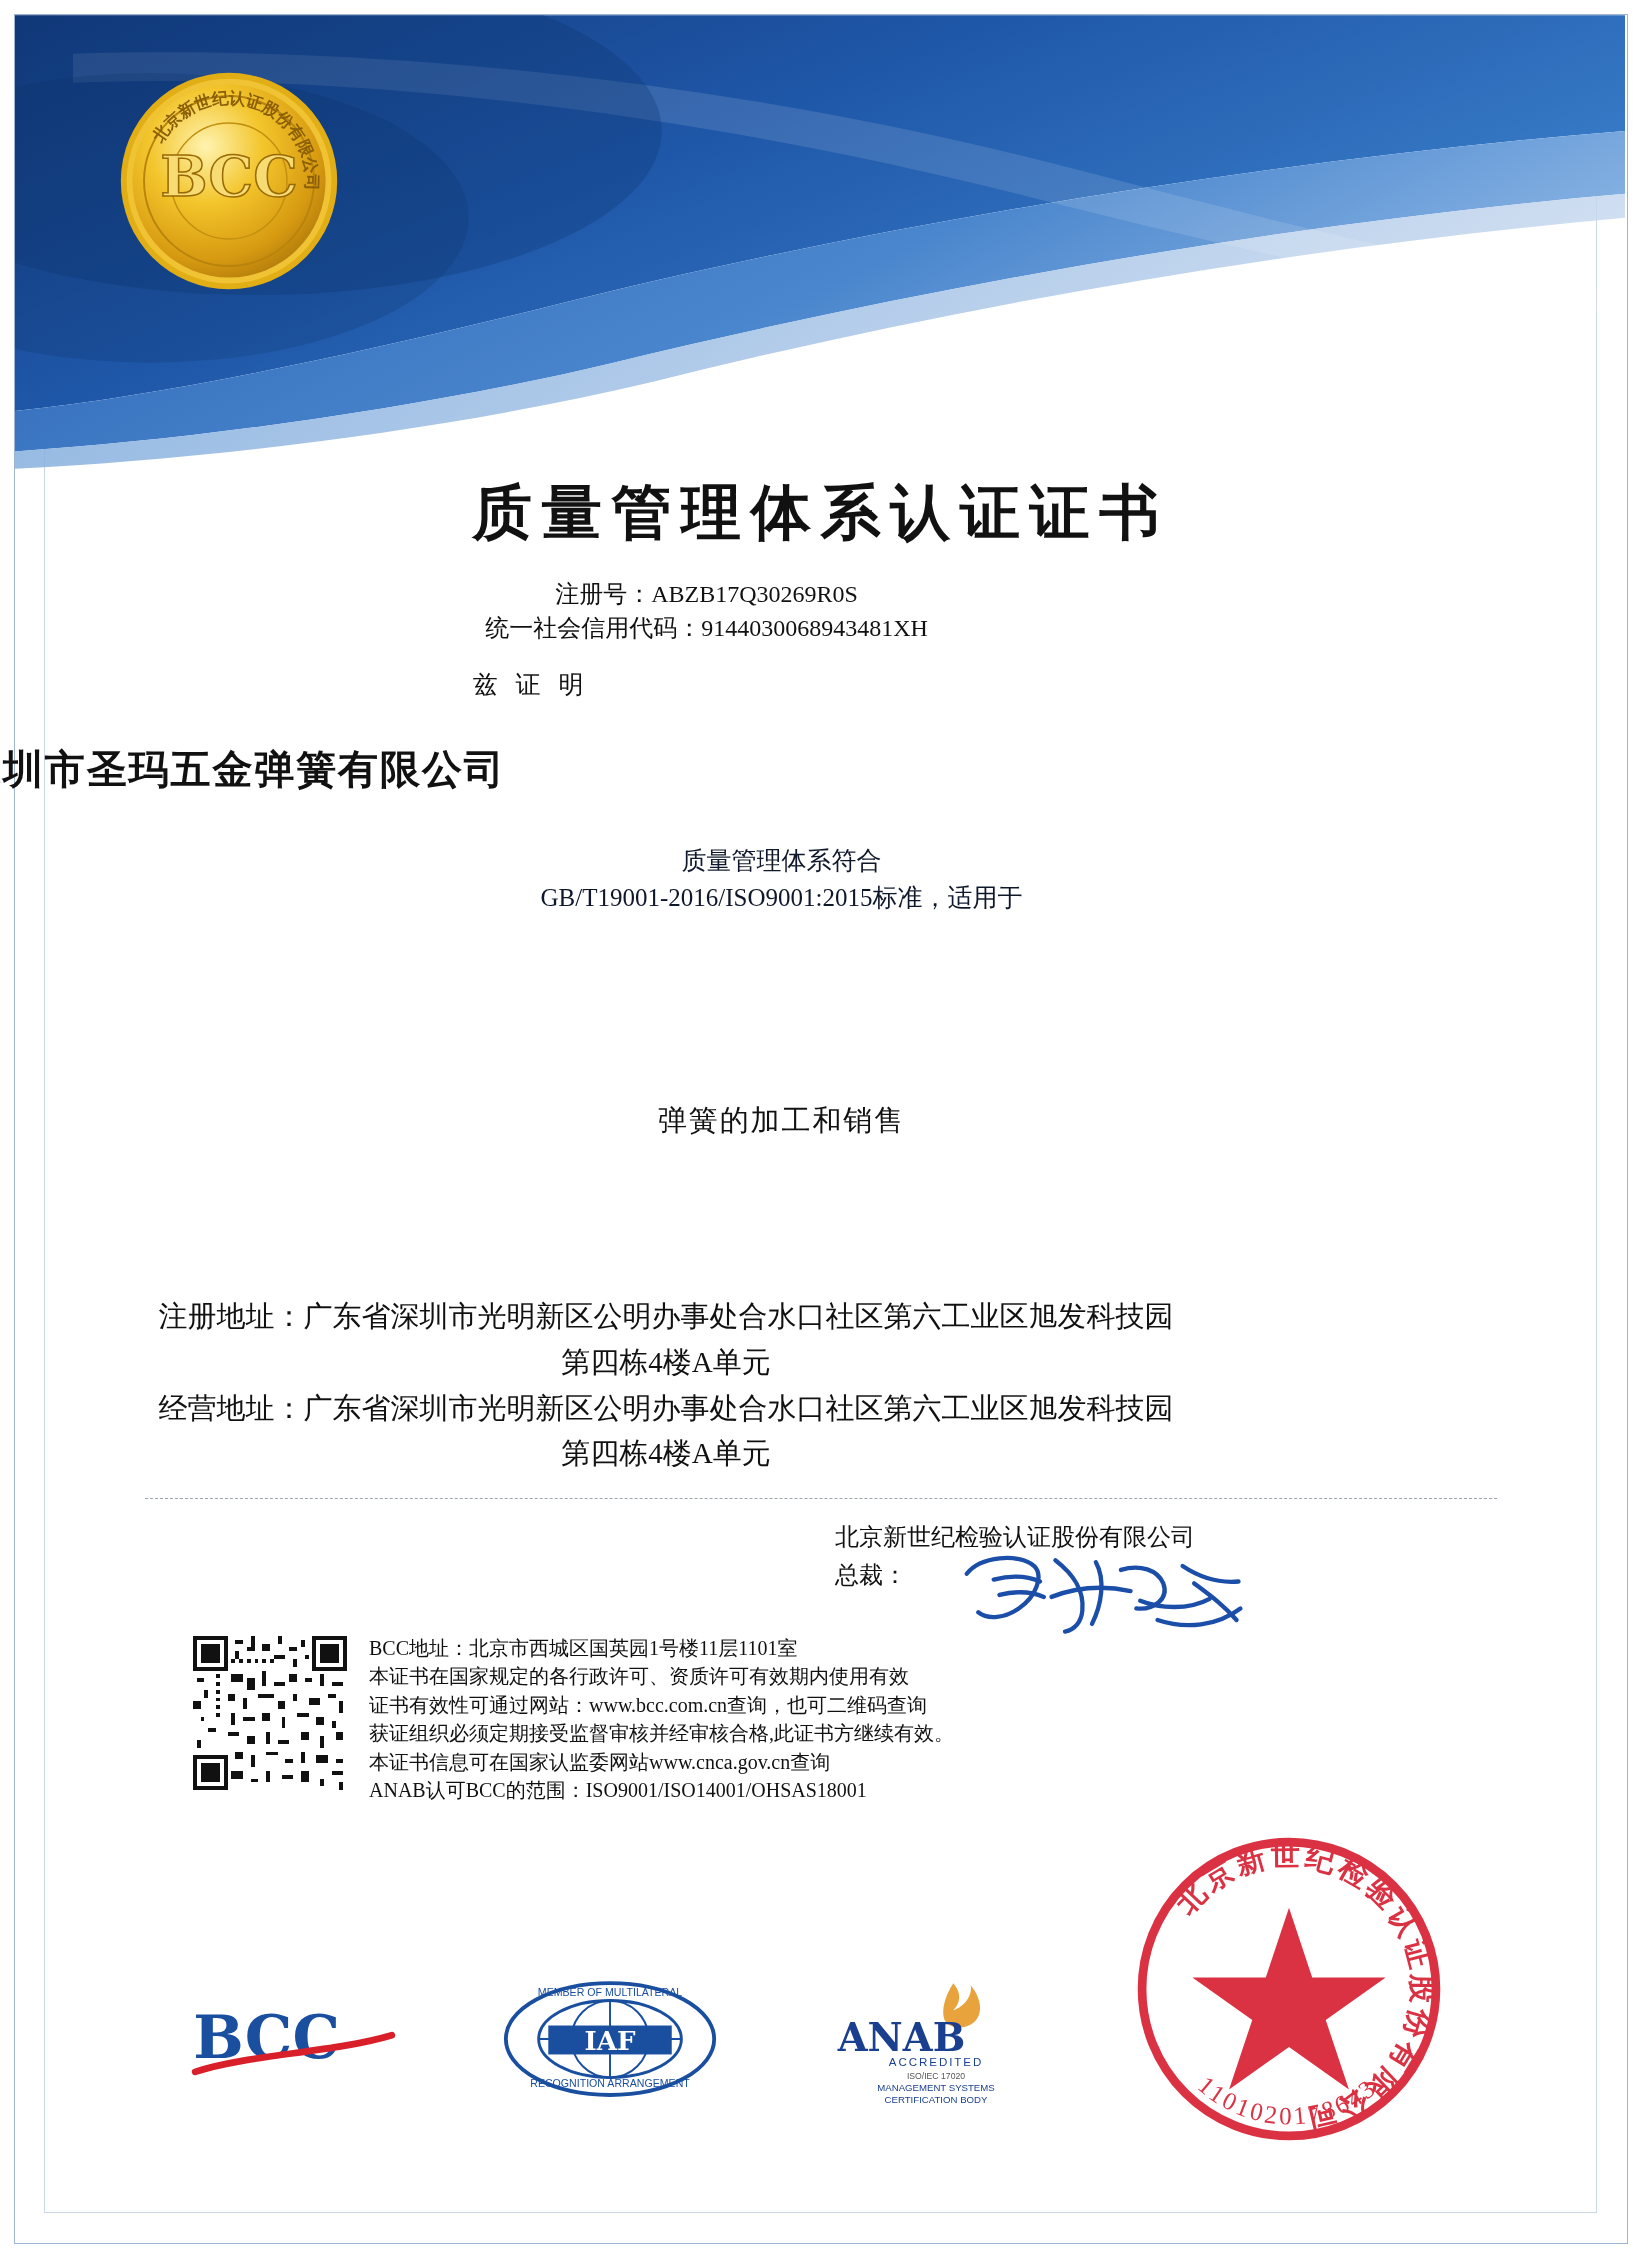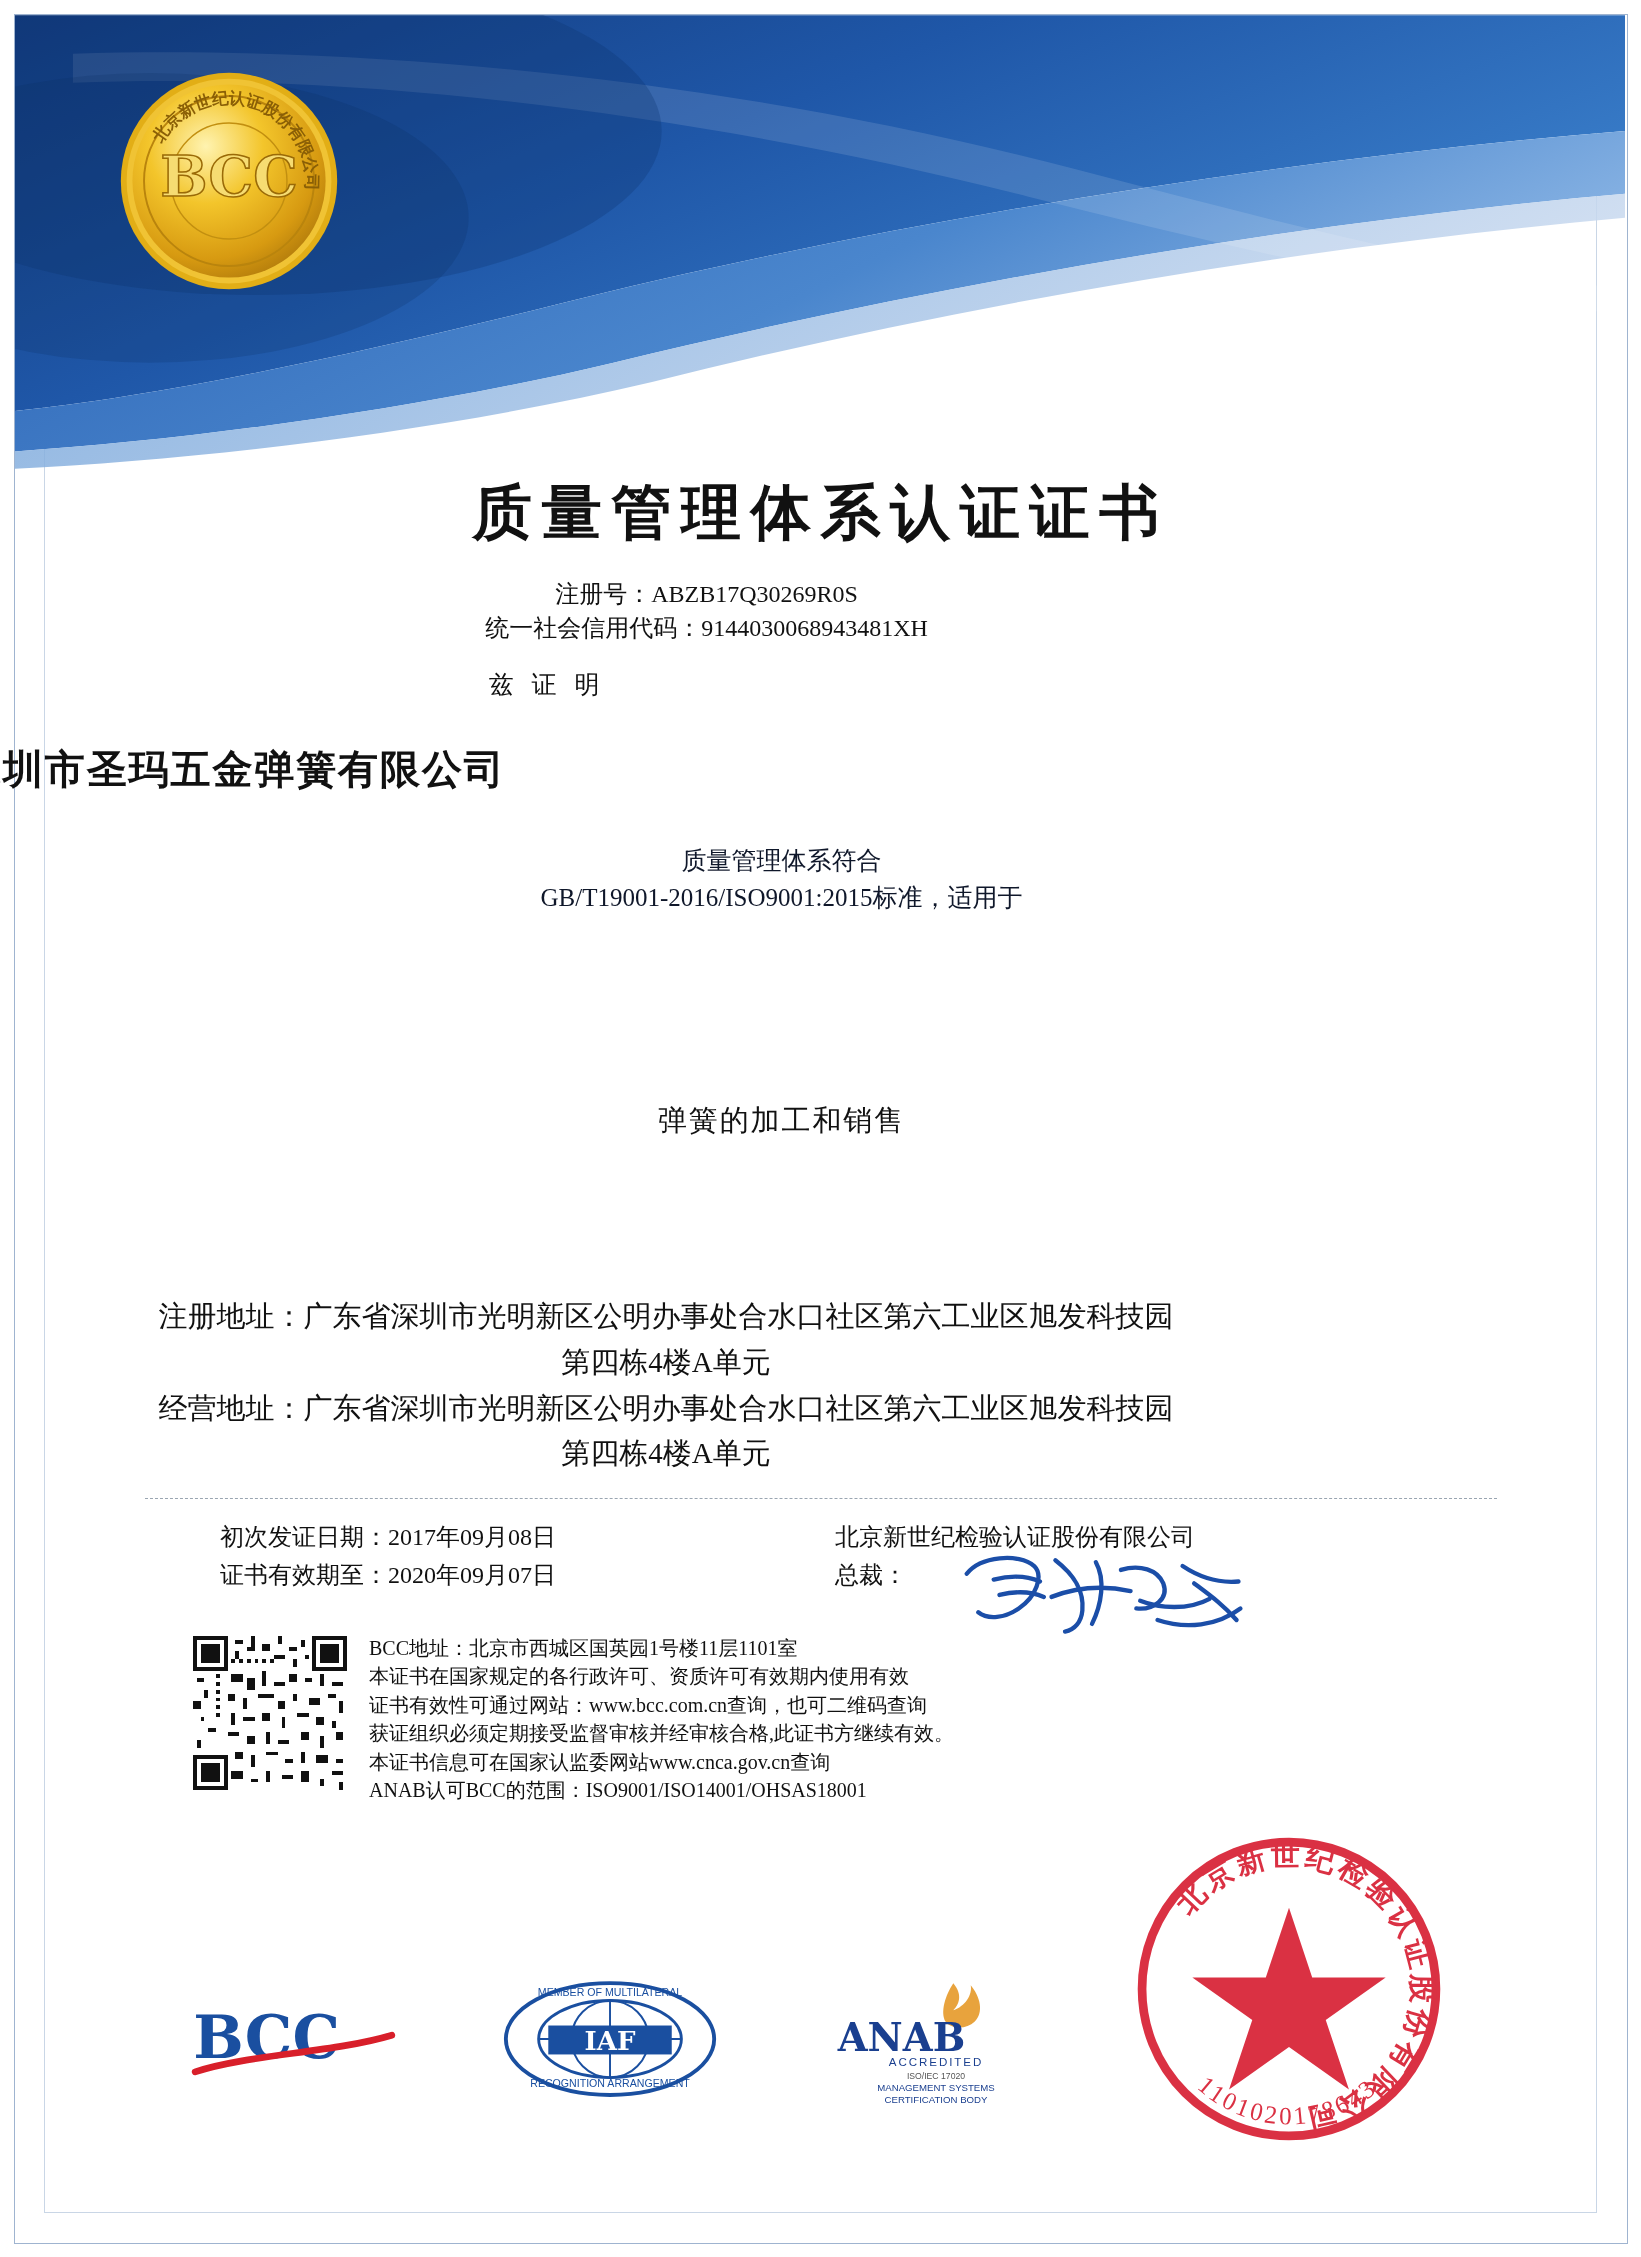--- a/index.html
+++ b/index.html
@@ -80,21 +80,21 @@
     text-align: center;
     font-size: 24px;
     color: #111;
     line-height: 1.42;
   }
   .regblock .line { white-space: nowrap; }
 
   .certify {
     position: absolute;
     top: 668px;
-    left: 16px;
+    left: 0;
     width: 1496px;
     text-align: center;
     font-size: 25px;
     letter-spacing: 5.8px;
     color: #111;
   }
   
   .certify .inner { display:inline-block; transform: translateX(-217px); }
 
   .company {
@@ -340,28 +340,20 @@
     <div class="addr-line">
       <span>经营地址：</span><span>广东省深圳市光明新区公明办事处合水口社区第六工业区旭发科技园</span>
     </div>
     <div class="addr-line">
       <span>第四栋4楼A单元</span>
     </div>
   </div>
 
   <div class="divider"></div>
 
-  <div class="dates">
-    <div>
-      <span>初次发证日期：</span><span>2017年09月08日</span>
-    </div>
-    <div>
-      <span>证书有效期至：</span><span>2020年09月07日</span>
-    </div>
-  </div>
 
   <div class="issuer">
     <div>北京新世纪检验认证股份有限公司</div>
     <div>总裁：</div>
   </div>
 
   <div class="signature">
     <svg width="309" height="106" viewBox="0 0 320 110" xmlns="http://www.w3.org/2000/svg">
       <g fill="none" stroke="#1b4ea8" stroke-width="4.5" stroke-linecap="round" stroke-linejoin="round">
         <path d="M16,34 C30,16 70,12 86,26 C96,36 88,58 70,70 C56,80 38,82 28,74"></path>

